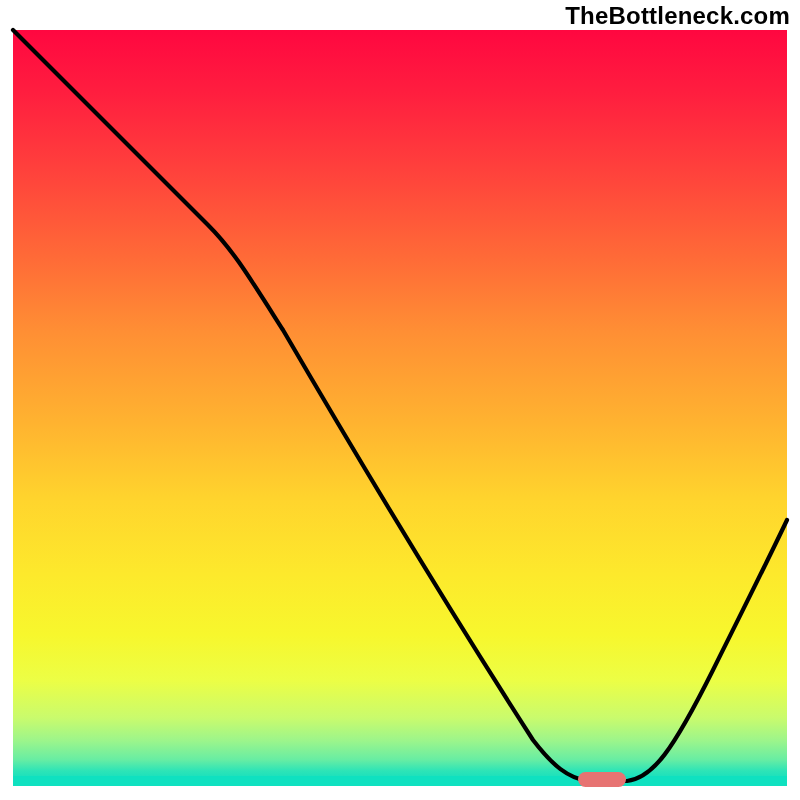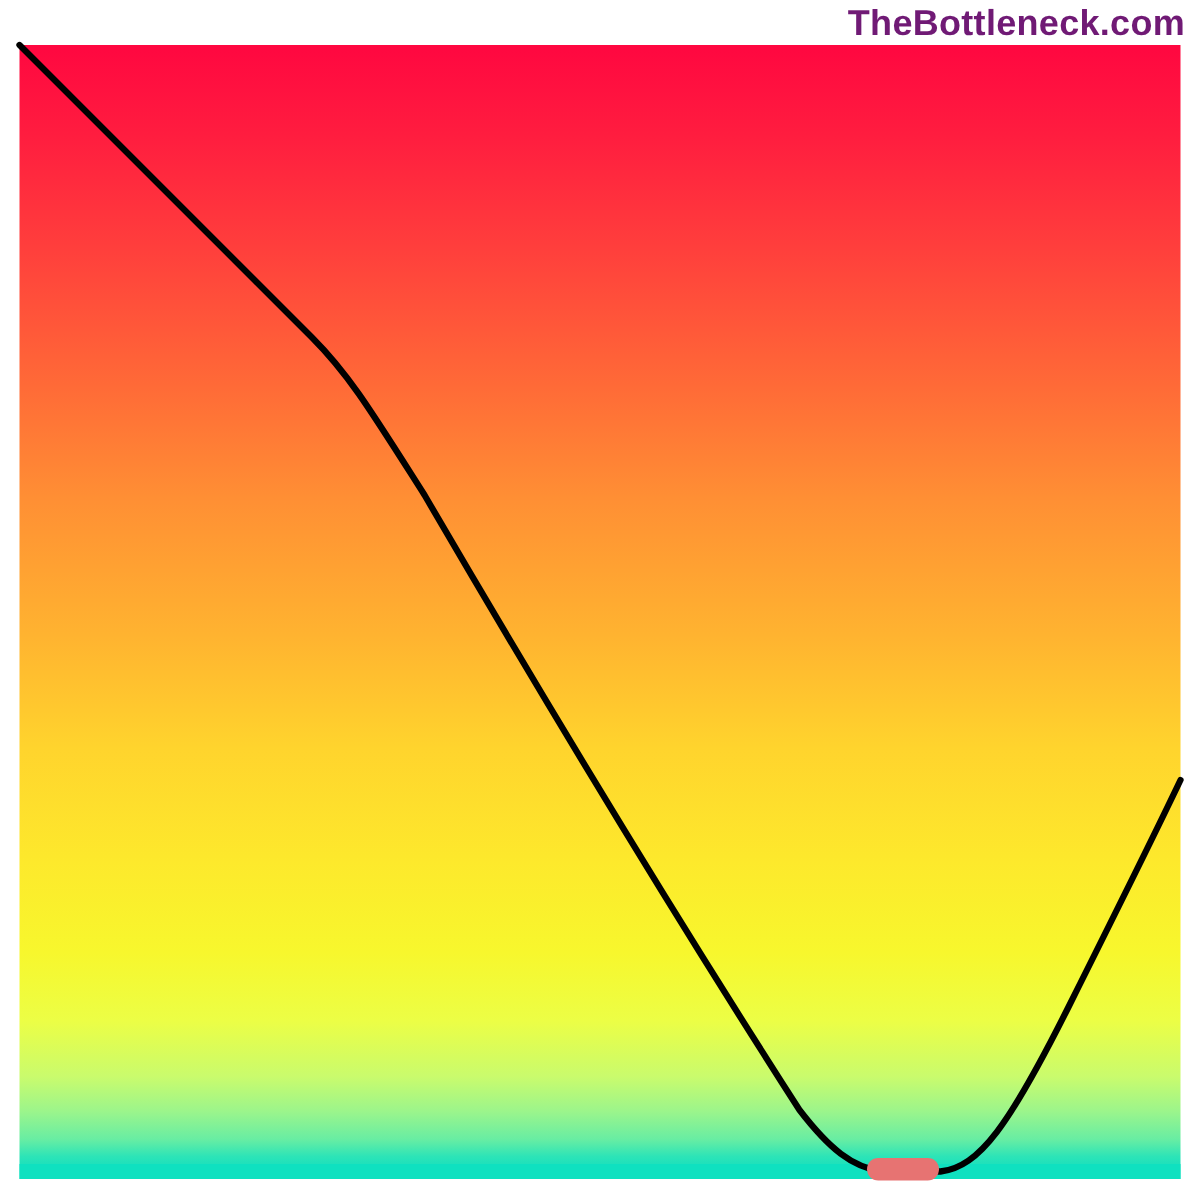--- a/index.html
+++ b/index.html
@@ -15,21 +15,21 @@
     width: 800px;
     height: 800px;
     overflow: hidden;
   }
   .watermark {
     position: absolute;
     top: 2px;
     right: 10px;
     font-size: 24px;
     font-weight: 600;
-    color: #701a75;
+    color: #000000;
     letter-spacing: 0.2px;
   }
   .plot-area {
     position: absolute;
     left: 13px;
     top: 30px;
     width: 774px;
     height: 756px;
     background: linear-gradient(
       to bottom,

